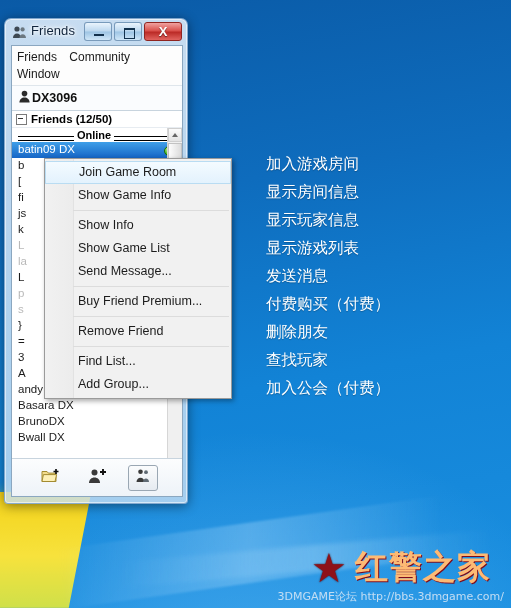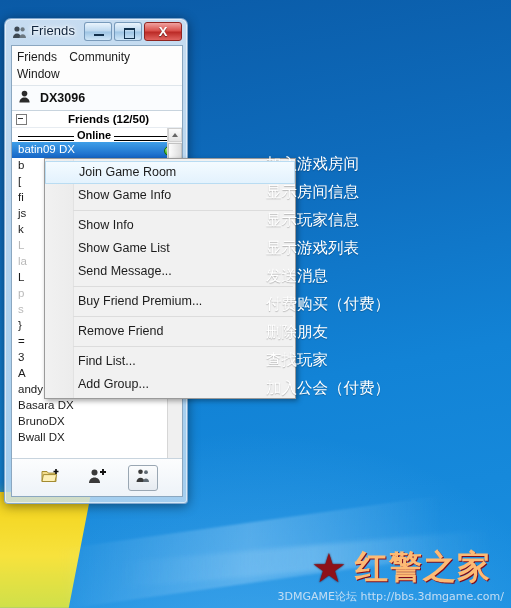--- a/index.html
+++ b/index.html
@@ -47,27 +47,27 @@
   .glyph-min{position:absolute;left:9px;top:11px;width:10px;height:2px;background:#12314d;}
   .glyph-max{position:absolute;left:9px;top:5px;width:9px;height:8px;border:1.5px solid #12314d;border-top-width:2.5px;}
   .glyph-close{position:absolute;left:0;top:0;width:100%;height:100%;color:#fff;font-size:13px;
     font-weight:bold;text-align:center;line-height:17px;text-shadow:0 1px 1px rgba(0,0,0,.5);}
 
   #client{position:absolute;left:6px;top:26px;width:172px;height:452px;
     background:#fff;border:1px solid #8ba7c0;box-sizing:border-box;}
   #menubar{padding:3px 5px 2px 5px;font-size:12px;color:#1a1a1a;line-height:17px;
     border-bottom:1px solid #dfe6ec;background:#fdfdfd;}
   .menuitem{display:inline-block;margin-right:9px;}
-  #userrow{display:flex;align-items:center;gap:9px;padding:3px 6px;border-bottom:1px solid #c8d4de;
+  #userrow{display:flex;align-items:center;gap:1px;padding:3px 6px;border-bottom:1px solid #c8d4de;
     background:#fafcfe;}
   #user-name{font-size:12.5px;font-weight:bold;color:#111;}
   #grouprow{display:flex;align-items:center;gap:4px;padding:2px 4px;}
   #expander{width:9px;height:9px;border:1px solid #7a7a7a;background:#fff;position:relative;flex:none;}
   #expander:before{content:"";position:absolute;left:1px;top:3px;width:5px;height:1px;background:#333;}
-  #group-label{font-size:11.5px;font-weight:bold;color:#000;margin-left:37px;}
+  #group-label{font-size:11.5px;font-weight:bold;color:#000;}
 
   #listwrap{position:relative;height:348px;overflow:hidden;border-top:1px solid #e7ecf1;}
   #online-div{display:flex;align-items:flex-end;gap:3px;padding:1px 12px 1px 6px;}
   #online-div .rule{flex:1;height:0;border-top:1px solid #000;border-bottom:1px solid #000;height:3px;}
   #online-text{font-size:11px;font-weight:bold;color:#000;}
   .lrow{height:16px;font-size:11.5px;color:#1b1b1b;padding:0 6px;line-height:15.4px;
     white-space:nowrap;overflow:hidden;position:relative;}
   .lrow.sel{background:linear-gradient(180deg,#3f9fe8,#1565c6);color:#fff;}
   .dot{position:absolute;right:8px;top:3.5px;width:8px;height:8px;border-radius:50%;
     background:radial-gradient(circle at 35% 30%,#bdf58f,#2ea80e 70%,#1b6b07);border:1px solid #1d6d06;}
@@ -85,21 +85,21 @@
     background:linear-gradient(90deg,#fdfdfd,#dcdcdc);border:1px solid #c2c2c2;box-sizing:border-box;}
 
   #toolbar{position:absolute;left:0;bottom:0;width:100%;height:38px;
     border-top:1px solid #c8d4de;background:linear-gradient(180deg,#fcfdfe,#eef3f8);
     display:flex;align-items:center;justify-content:space-around;box-sizing:border-box;padding:0 16px;}
   .tbtn{width:30px;height:26px;display:flex;align-items:center;justify-content:center;
     border:1px solid transparent;border-radius:3px;box-sizing:border-box;}
   .tbtn.framed{border-color:#9aa7b3;background:linear-gradient(180deg,#fbfcfd,#e6ebf1);}
 
   
-  #ctx{position:absolute;left:44px;top:158px;width:252px;
+  #ctx{position:absolute;left:44px;top:158px;width:188px;
     background:#f1f1f1;border:1px solid #9a9a9a;box-sizing:border-box;
     box-shadow:2px 2px 5px rgba(0,0,0,.35);padding:2px 0;}
   #ctx .gutter{position:absolute;left:0;top:0;width:28px;height:100%;
     background:linear-gradient(90deg,#f1f1f1,#ececec);border-right:1px solid #e2e2e2;}
   .mi{position:relative;height:23px;line-height:23px;padding-left:33px;font-size:12.5px;color:#1c1c1c;
     z-index:2;}
   .mi.hov{background:linear-gradient(180deg,#f4fbff,#e3f2fd);border:1px solid #b9dcf2;
     height:23px;line-height:21px;box-sizing:border-box;}
   .msep{height:1px;background:#dcdcdc;margin:3px 2px 3px 28px;position:relative;z-index:2;}
 

